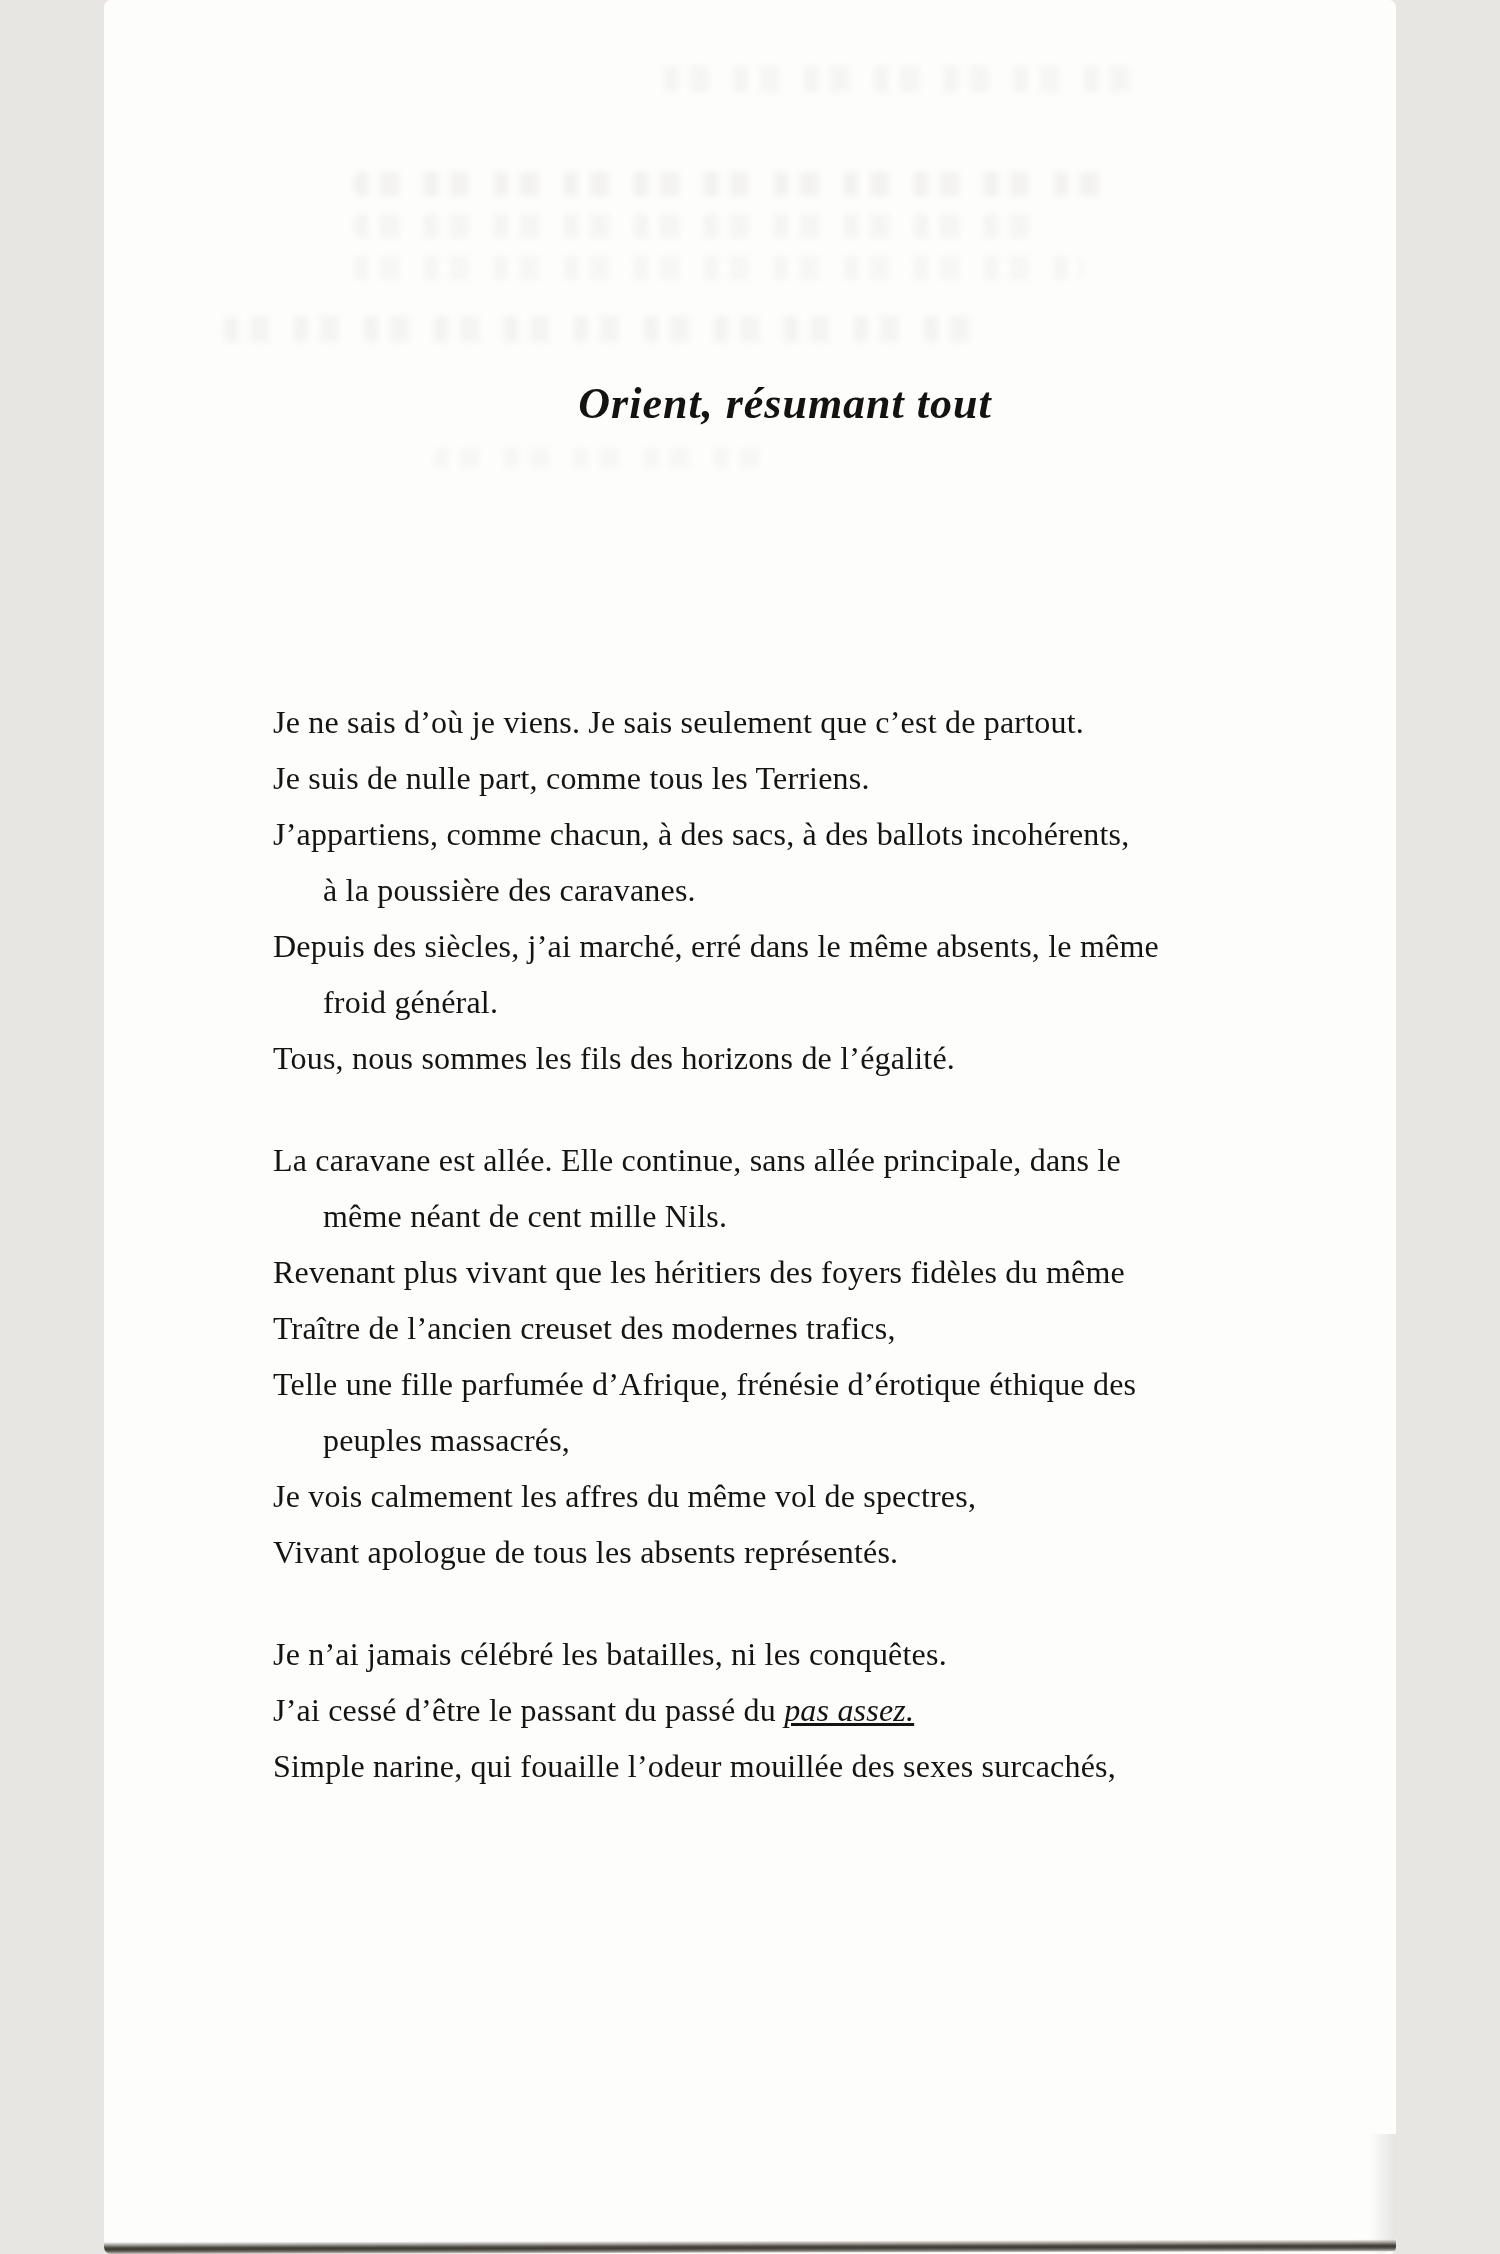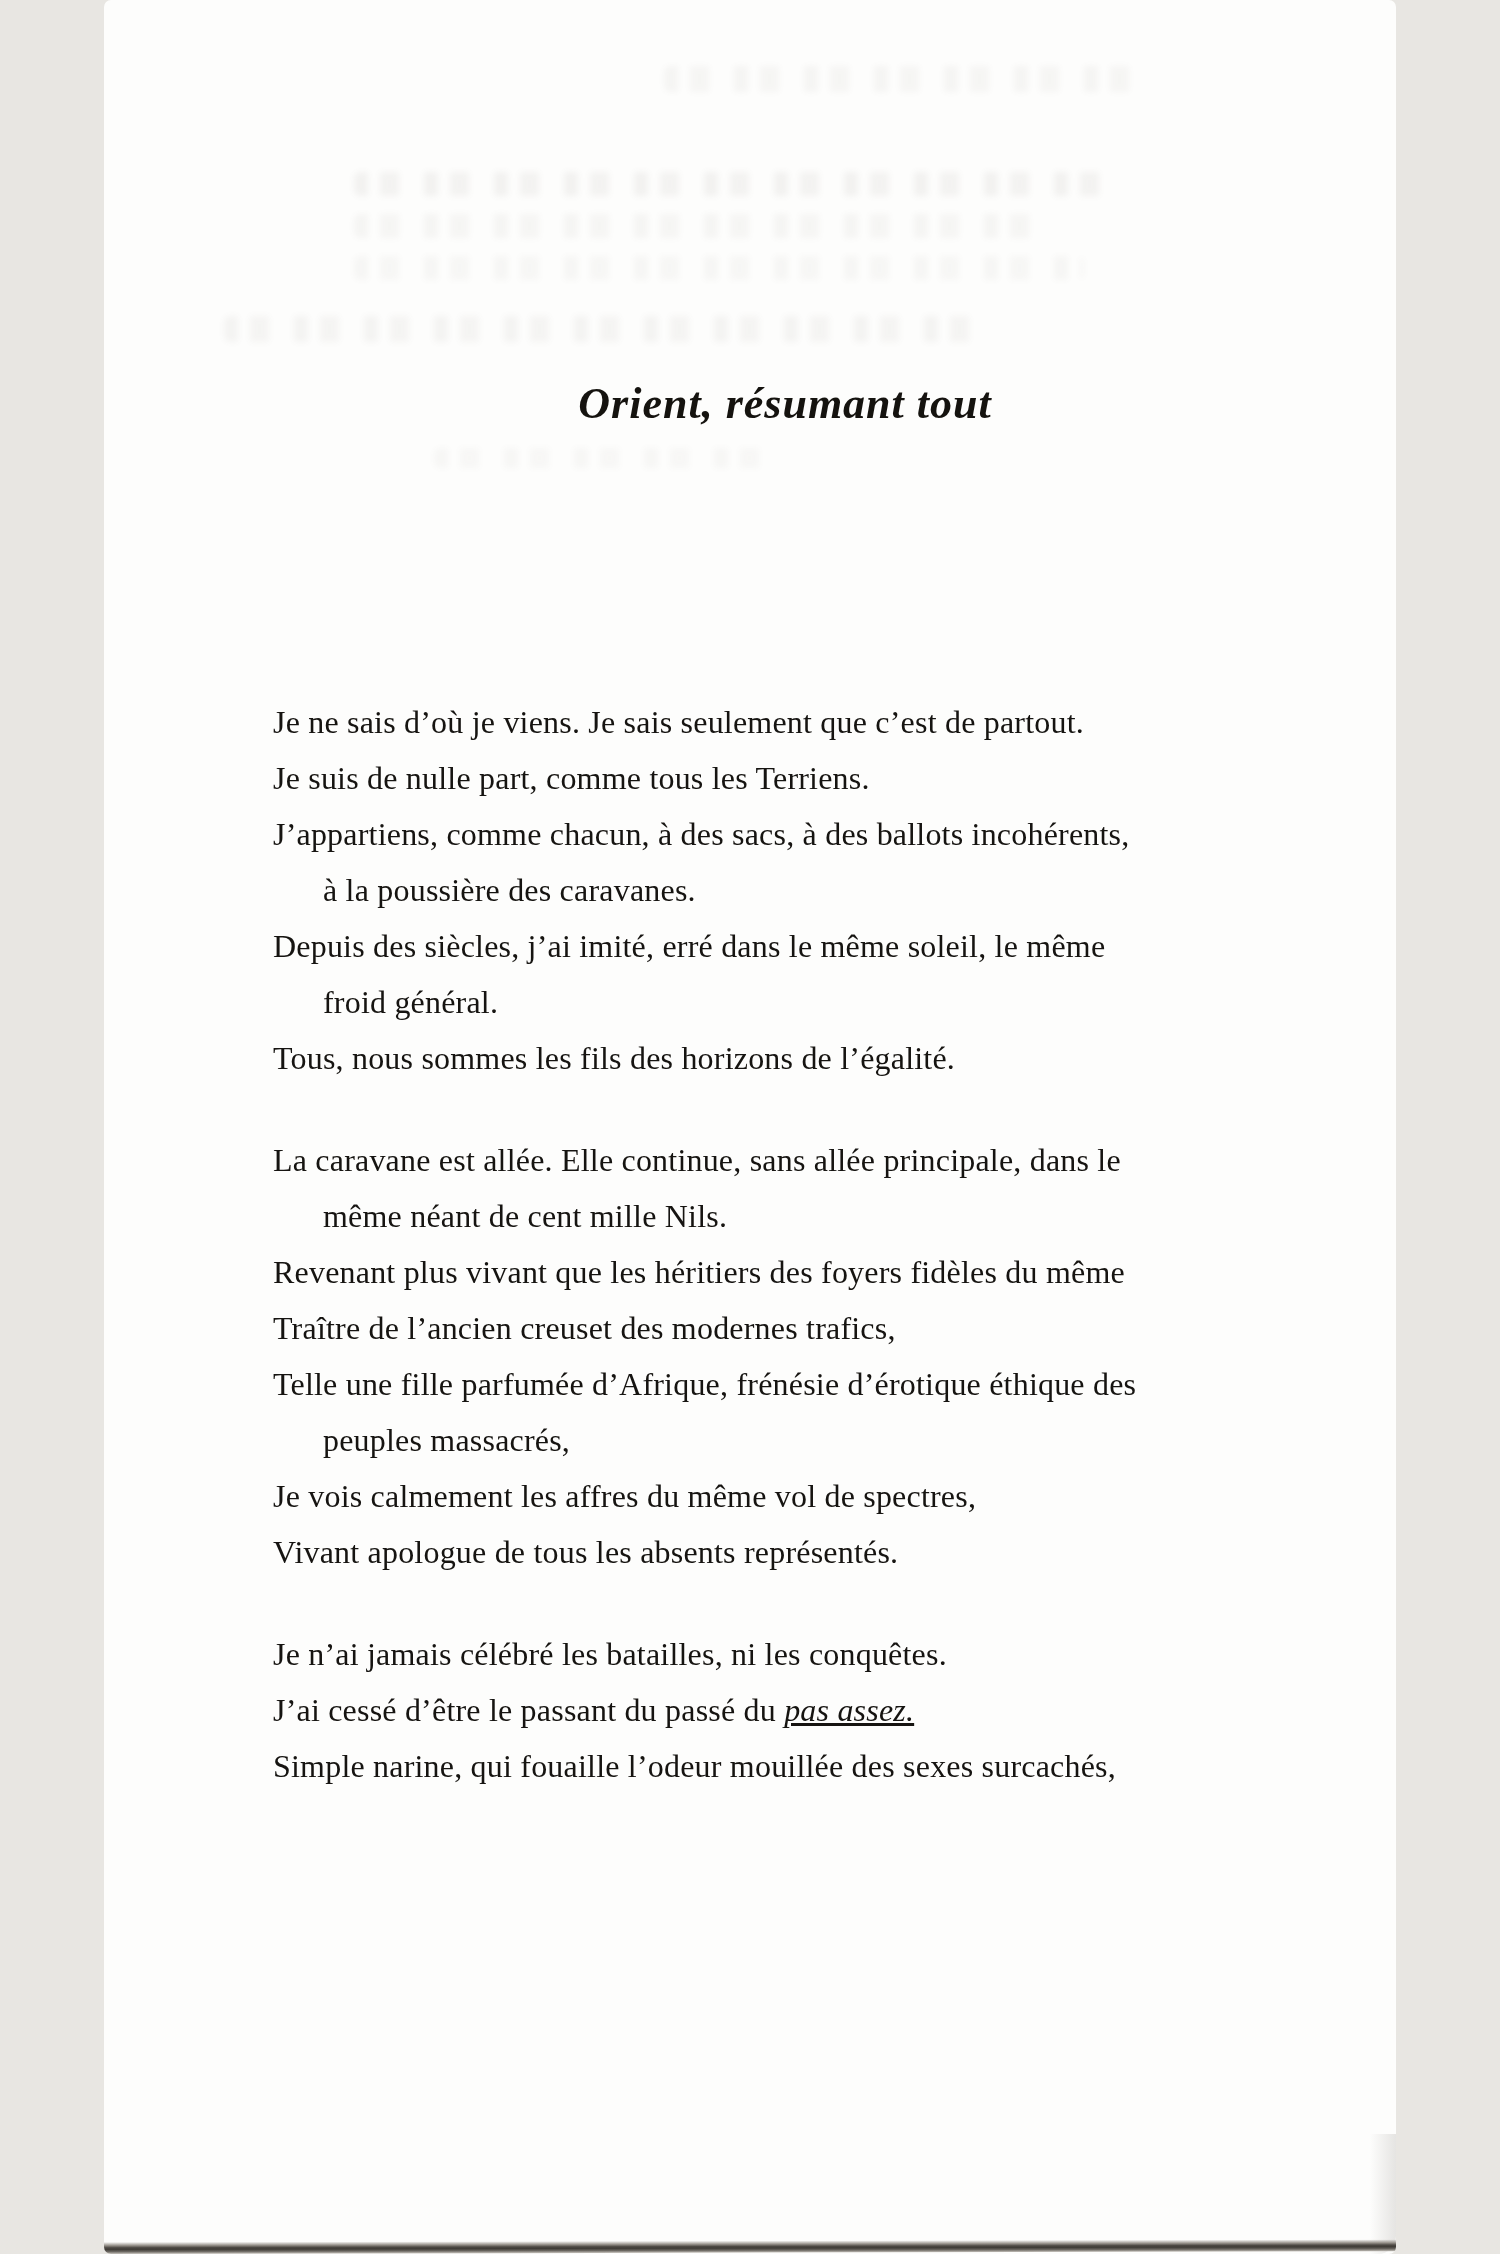--- a/index.html
+++ b/index.html
@@ -114,21 +114,21 @@
   <div class="bleed bleed-6"></div>
 
   <h1 class="title">Orient, résumant tout</h1>
 
   <div class="poem" id="poem">
       <div class="stanza">
         <div class="line"><span>Je ne sais d’où je viens. Je sais seulement que c’est de partout.</span></div>
         <div class="line"><span>Je suis de nulle part, comme tous les Terriens.</span></div>
         <div class="line"><span>J’appartiens, comme chacun, à des sacs, à des ballots incohérents,</span></div>
         <div class="line indent"><span>à la poussière des caravanes.</span></div>
-        <div class="line"><span>Depuis des siècles, j’ai imité, erré dans le même soleil, le même</span></div>
+        <div class="line"><span>Depuis des siècles, j’ai marché, erré dans le même absents, le même</span></div>
         <div class="line indent"><span>froid général.</span></div>
         <div class="line"><span>Tous, nous sommes les fils des horizons de l’égalité.</span></div>
       </div>
       <div class="stanza">
         <div class="line"><span>La caravane est allée. Elle continue, sans allée principale, dans le</span></div>
         <div class="line indent"><span>même néant de cent mille Nils.</span></div>
         <div class="line"><span>Revenant plus vivant que les héritiers des foyers fidèles du même</span></div>
         <div class="line"><span>Traître de l’ancien creuset des modernes trafics,</span></div>
         <div class="line"><span>Telle une fille parfumée d’Afrique, frénésie d’érotique éthique des</span></div>
         <div class="line indent"><span>peuples massacrés,</span></div>

